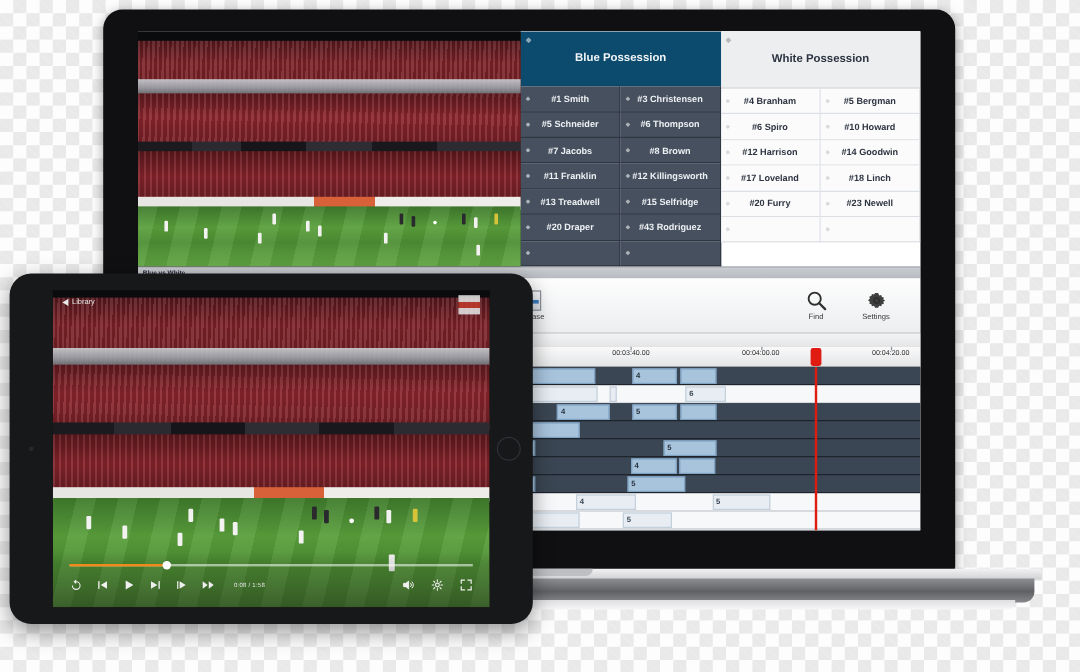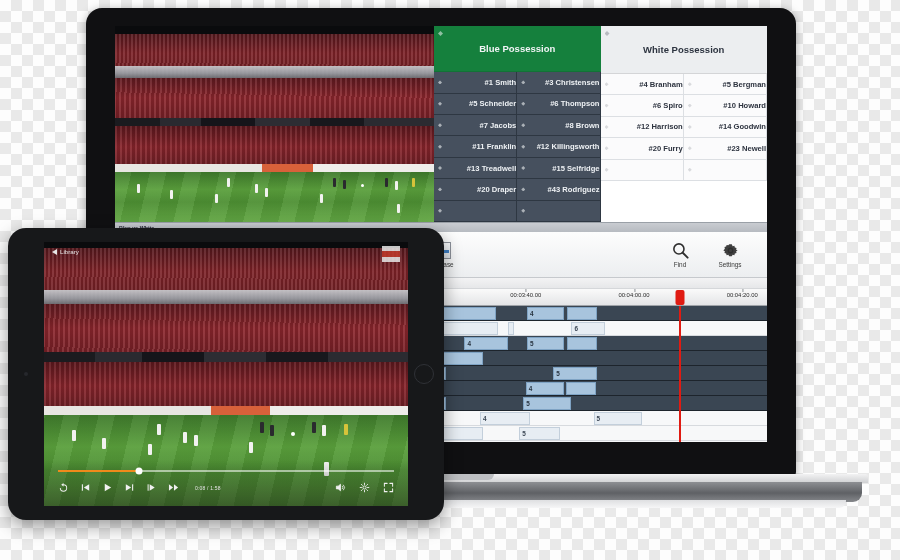--- a/index.html
+++ b/index.html
@@ -110,35 +110,35 @@
     background: repeating-linear-gradient(-77deg, rgba(255,255,255,0.055) 0 16px, rgba(0,0,0,0.05) 16px 34px);
   }
   .player { position: absolute; width: 3px; height: 9px; background: #f2f2f0; border-radius: 1px; }
   .player.dk { background: #2a2a2e; }
   .player.yl { background: #d6c33a; }
   .ball { position:absolute; width:3px; height:3px; border-radius:50%; background:#fff; }
 
   
   .table-pane { flex: 1; display: flex; background: #fff; overflow: hidden; }
   .poss-col { flex: 1; display: flex; flex-direction: column; }
-  .poss-col.blue .hdr { background: #15803d; color: #f2f4f6; }
+  .poss-col.blue .hdr { background: #0c4a6e; color: #f2f4f6; }
   .poss-col.white .hdr { background: #eceef0; color: #2d3440; }
   .hdr {
     height: 48px; display: flex; align-items: center; justify-content: center;
     font-size: 9.5px; font-weight: bold; position: relative;
     border-bottom: 1px solid rgba(0,0,0,0.10);
   }
   .hdr .dot {
     position: absolute; left: 4px; top: 5px; width: 5px; height: 5px;
     opacity: .55;
   }
   .rows { flex: 1; display: flex; flex-direction: column; }
   .trow { display: flex; height: 21.4px; }
   .tcell {
-    flex: 1; display: flex; align-items: center; justify-content: flex-end;
+    flex: 1; display: flex; align-items: center; justify-content: center;
     font-size: 7.6px; font-weight: bold; position: relative;
   }
   .poss-col.blue .tcell { background: #46505e; color: #eef1f4; border-right: 1px solid #2e3742; border-bottom: 1px solid #2e3742; }
   .poss-col.white .tcell { background: #fbfbfc; color: #2e3440; border-right: 1px solid #dcdfe3; border-bottom: 1px solid #dcdfe3; }
   .tcell .mk {
     position: absolute; left: 4px; top: 50%; transform: translateY(-50%);
     width: 4px; height: 4px; opacity: .6;
   }
   .poss-col.white .tcell .mk { opacity: .16; }
   .diamond { background: currentColor; clip-path: polygon(50% 0,100% 50%,50% 100%,0 50%); }
@@ -435,20 +435,30 @@
                         <span>#12 Harrison</span>
                       </div>
                     <div class="tcell">
                         <span class="mk diamond"></span>
                         <span>#14 Goodwin</span>
                       </div>
                   </div>
                   <div class="trow">
                     <div class="tcell">
                         <span class="mk diamond"></span>
+                        <span>#17 Loveland</span>
+                      </div>
+                    <div class="tcell">
+                        <span class="mk diamond"></span>
+                        <span>#18 Linch</span>
+                      </div>
+                  </div>
+                  <div class="trow">
+                    <div class="tcell">
+                        <span class="mk diamond"></span>
                         <span>#20 Furry</span>
                       </div>
                     <div class="tcell">
                         <span class="mk diamond"></span>
                         <span>#23 Newell</span>
                       </div>
                   </div>
                   <div class="trow">
                     <div class="tcell">
                         <span class="mk diamond"></span>

